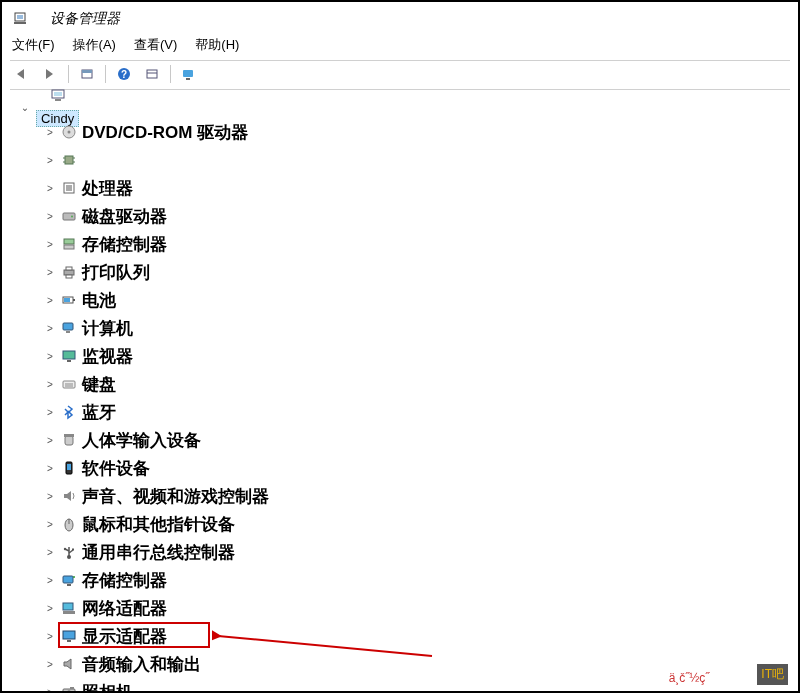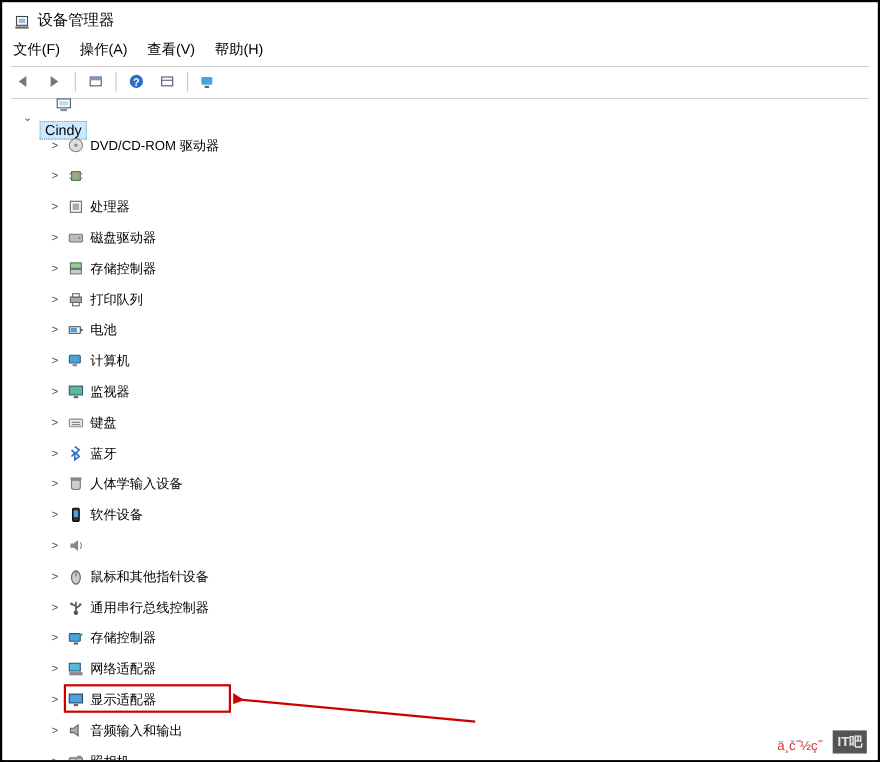--- a/index.html
+++ b/index.html
@@ -8,23 +8,24 @@
     height: 693px;
     background: #fff;
     font-size: 13px;
     position: relative;
     overflow: hidden;
     border: 2px solid #000;
     padding: 6px 8px 4px 8px;
   }
   .titlebar {
     display: flex;
-    align-items: flex-end;
-    gap: 6px;
+    align-items: flex-start;
+    gap: 22px;
     padding: 2px 0 6px 2px;
+    font-style: italic;
   }
   .titlebar-icon {
     width: 16px; height: 16px;
     display: inline-flex; align-items: center; justify-content: center;
   }
   .title-text { font-size: 14px; }
   .menubar {
     display: flex;
     gap: 18px;
     padding: 2px 2px 6px 2px;
@@ -82,44 +83,45 @@
   }
   .child-exp {
     width: 12px; text-align: center; font-size: 10px; color: #555;
     cursor: default;
   }
   .child-icon {
     width: 18px; height: 18px;
     display: inline-flex; align-items: center; justify-content: center;
     flex-shrink: 0;
   }
-  .child-label { font-size: 12px; }
+  .child-label { font-size: 17px; font-weight: bold; }
   .highlight-box {
     position: absolute;
     border: 2px solid #c00;
     left: 14px; top: 0;
     width: 152px; height: 26px;
     pointer-events: none;
   }
   .arrow-svg {
     width: 240px; height: 40px;
     position: absolute;
     pointer-events: none;
   }
   .watermark {
     position: absolute;
     bottom: 6px; right: 10px;
     font-size: 12px;
     color: #c33;
     display: flex; align-items: flex-end; gap: 10px;
   }
   .wm-box {
-    background: #555; color: #e5e5e5;
-    padding: 2px 4px; font-weight: bold;
+    background: #555; color: #eab308;
+    padding: 2px 4px; font-weight: normal;
     font-size: 12px;
+    margin-left: 38px;
   }
 </style>
 </head>
 <body>
 
 <div class="titlebar">
   <span class="titlebar-icon">
     <svg width="16" height="16" viewBox="0 0 16 16">
       <rect x="3" y="3" width="10" height="8" fill="none" stroke="#444" stroke-width="1"></rect>
       <rect x="5" y="5" width="6" height="4" fill="#9bd"></rect>
@@ -326,20 +328,21 @@
         <span class="child-label">软件设备</span>
       </div>
       <div class="child-row">
         <span class="child-exp">&gt;</span>
         <span class="child-icon">
           <svg width="16" height="16" viewBox="0 0 16 16">
             <path d="M3 6 L6 6 L10 3 L10 13 L6 10 L3 10 Z" fill="#888"></path>
             <path d="M12 5 Q14 8 12 11" fill="none" stroke="#888"></path>
           </svg>
         </span>
+        <span class="child-label">声音、视频和游戏控制器</span>
       </div>
       <div class="child-row">
         <span class="child-exp">&gt;</span>
         <span class="child-icon">
           <svg width="16" height="16" viewBox="0 0 16 16">
             <ellipse cx="8" cy="9" rx="4" ry="6" fill="#ccc" stroke="#666"></ellipse>
             <line x1="8" y1="3" x2="8" y2="8" stroke="#666"></line>
           </svg>
         </span>
         <span class="child-label">鼠标和其他指针设备</span>

